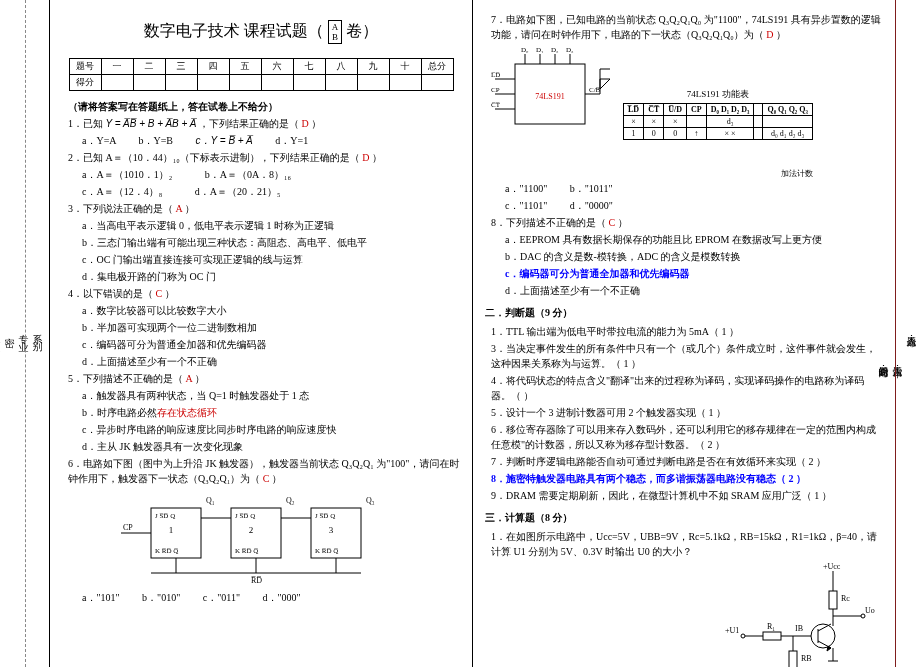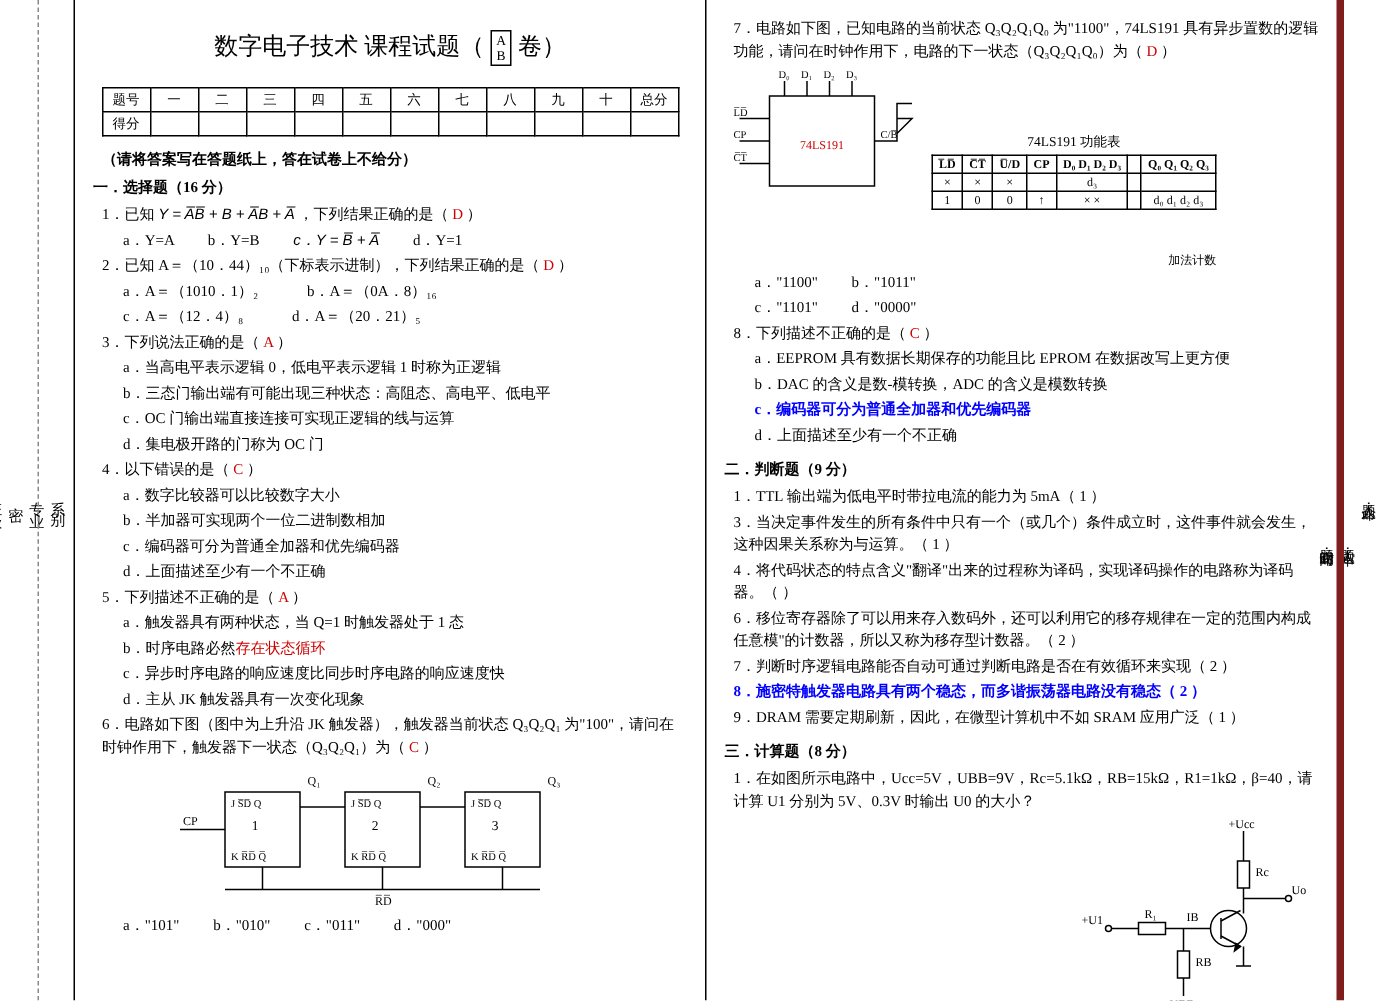--- a/index.html
+++ b/index.html
@@ -2,21 +2,21 @@
 <html><head>
 <meta charset="utf-8">
 <style>
 * { margin: 0; padding: 0; box-sizing: border-box; }
 body { font-family: "SimSun", serif; font-size: 10px; background: #fff; width: 920px; height: 667px; position: relative; }
 .page { display: flex; height: 100%; }
 .margin-col { width: 50px; border-right: 1px solid #000; position: relative; writing-mode: vertical-rl; text-align: center; display: flex; flex-direction: column; justify-content: space-around; padding: 20px 5px; }
 .margin-col .vlabel { letter-spacing: 8px; }
 .leftcol, .rightcol { flex: 1; padding: 10px 12px; position: relative; }
 .leftcol { border-right: 1px solid #000; }
-.rightcol { border-right: 5px solid #7f1d1d; }
+.rightcol { border-right: 1px solid #7f1d1d; }
 .right-margin { width: 24px; writing-mode: vertical-rl; text-align: center; padding: 20px 2px; font-size: 10px; }
 .title { text-align: center; font-size: 16px; font-weight: normal; margin: 10px 0 14px; }
 .title .boxAB { display: inline-block; border: 1px solid #000; padding: 1px 3px; font-size: 9px; line-height: 10px; vertical-align: middle; }
 table.score { border-collapse: collapse; margin: 0 auto 8px; }
 table.score td { border: 1px solid #000; width: 32px; height: 16px; text-align: center; font-size: 9px; }
 .bold { font-weight: bold; }
 .sect { font-weight: bold; margin: 4px 0; }
 .q { margin: 2px 0 2px 6px; line-height: 1.5; }
 .sub { margin-left: 20px; }
 .ans { color: #c00; }
@@ -76,21 +76,20 @@
             <td></td>
             <td></td>
             <td></td>
             <td></td>
             <td></td>
       </tr>
     </tbody>
       </table>
 
     <div class="q bold">（请将答案写在答题纸上，答在试卷上不给分）</div>
-    <div class="sect">一．选择题（16 分）</div>
 
     <div class="q">
       <span>1．已知 </span>
       <span class="formula">Y = A̅B̅ + B + A̅B + A̅</span>
       <span>，下列结果正确的是（</span>
       <span class="ans">D</span>
       <span>）</span>
     </div>
     <div class="q sub">
       <span>a．Y=A</span>　　
@@ -272,20 +271,21 @@
     </div>
     <div class="q sub">a．EEPROM 具有数据长期保存的功能且比 EPROM 在数据改写上更方便</div>
     <div class="q sub">b．DAC 的含义是数-模转换，ADC 的含义是模数转换</div>
     <div class="q sub blue">c．编码器可分为普通全加器和优先编码器</div>
     <div class="q sub">d．上面描述至少有一个不正确</div>
 
     <div class="sect" style="margin-top:8px;">二．判断题（9 分）</div>
     <div class="q">1．TTL 输出端为低电平时带拉电流的能力为 5mA（ 1 ）</div>
     <div class="q">3．当决定事件发生的所有条件中只有一个（或几个）条件成立时，这件事件就会发生，这种因果关系称为与运算。（ 1 ）</div>
     <div class="q">4．将代码状态的特点含义"翻译"出来的过程称为译码，实现译码操作的电路称为译码器。（ ）</div>
+    <div class="q">5．设计一个 3 进制计数器可用 2 个触发器实现（ 1 ）</div>
     <div class="q">6．移位寄存器除了可以用来存入数码外，还可以利用它的移存规律在一定的范围内构成任意模"的计数器，所以又称为移存型计数器。（ 2 ）</div>
     <div class="q">7．判断时序逻辑电路能否自动可通过判断电路是否在有效循环来实现（ 2 ）</div>
     <div class="q blue">8．施密特触发器电路具有两个稳态，而多谐振荡器电路没有稳态（ 2 ）</div>
     <div class="q">9．DRAM 需要定期刷新，因此，在微型计算机中不如 SRAM 应用广泛（ 1 ）</div>
 
     <div class="sect" style="margin-top:8px;">三．计算题（8 分）</div>
     <div class="q">1．在如图所示电路中，Ucc=5V，UBB=9V，Rc=5.1kΩ，RB=15kΩ，R1=1kΩ，β=40，请计算 U1 分别为 5V、0.3V 时输出 U0 的大小？</div>
 
     <svg width="160" height="130" style="float:right;">
       <g stroke="#000" stroke-width="1" fill="none">

